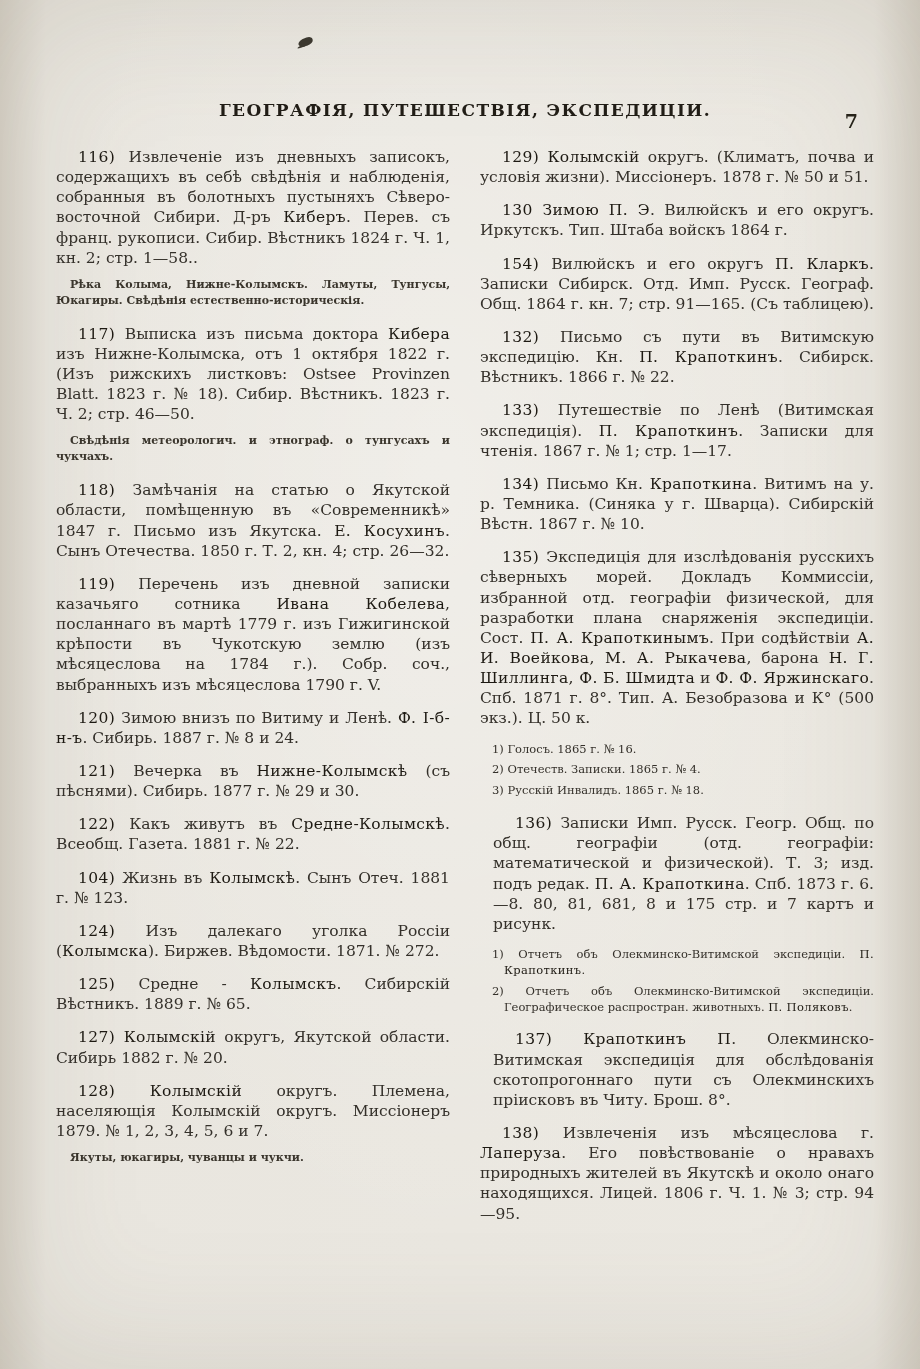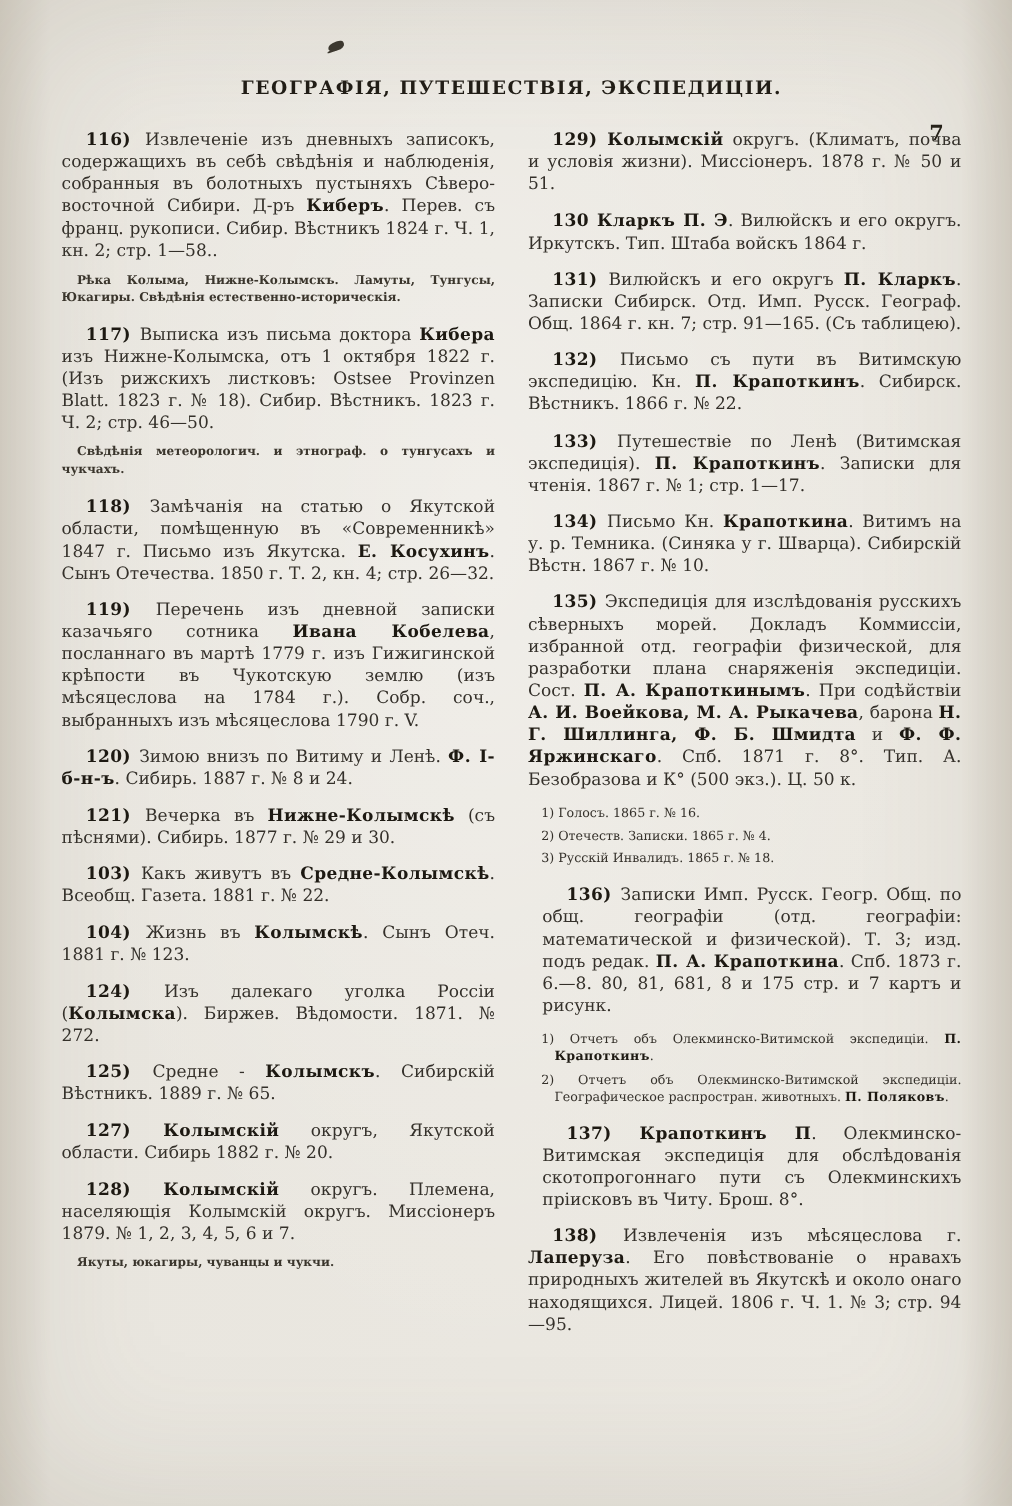--- a/index.html
+++ b/index.html
@@ -35,21 +35,21 @@
   .page-number {
     position: absolute;
     top: 110px;
     right: 62px;
     font-size: 19px;
     font-weight: bold;
     color: #262219;
   }
   .title {
     margin: 0;
-    padding-top: 70px;
+    padding-top: 100px;
     text-align: center;
     font-size: 17px;
     font-weight: bold;
     letter-spacing: 1.4px;
     color: #211d16;
   }
   .columns { display: flex; gap: 30px; margin-top: 27px; }
   .col { width: 394px; }
   p { margin: 0; }
   .entry {
@@ -71,53 +71,53 @@
   .footnote {
     font-size: 11.5px;
     line-height: 1.38;
     margin: 0 0 5px;
     padding-left: 24px;
     text-indent: -12px;
     text-align: justify;
   }
   .entry + .footnote { margin-top: 2px; }
   .footnote + .entry { margin-top: 14px; margin-left: 13px; }
-  .b { font-weight: bold; letter-spacing: 0.35px; color: #1d1912; }
+  .b { font-weight: normal; letter-spacing: 0.35px; color: #1d1912; }
 </style>
 </head>
 <body>
 
 <div class="paper"></div>
 <div class="ink-mark"></div>
 
 <div class="sheet">
   <div class="page-number">7</div>
   <h1 class="title">ГЕОГРАФІЯ, ПУТЕШЕСТВІЯ, ЭКСПЕДИЦІИ.</h1>
   <div class="columns">
     <div class="col">
         <p class="entry"><span class="b">116) </span><span class="r">Извлеченіе изъ дневныхъ записокъ, содержащихъ въ себѣ свѣдѣнія и наблюденія, собранныя въ болотныхъ пустыняхъ Сѣверо-восточной Сибири. Д-ръ </span><span class="b">Киберъ</span><span class="r">. Перев. съ франц. рукописи. Сибир. Вѣстникъ 1824 г. Ч. 1, кн. 2; стр. 1—58..</span></p>
         <p class="note"><span class="r">Рѣка Колыма, Нижне-Колымскъ. Ламуты, Тунгусы, Юкагиры. Свѣдѣнія естественно-историческія.</span></p>
         <p class="entry"><span class="b">117) </span><span class="r">Выписка изъ письма доктора </span><span class="b">Кибера</span><span class="r"> изъ Нижне-Колымска, отъ 1 октября 1822 г. (Изъ рижскихъ листковъ: Ostsee Provinzen Blatt. 1823 г. № 18). Сибир. Вѣстникъ. 1823 г. Ч. 2; стр. 46—50.</span></p>
         <p class="note"><span class="r">Свѣдѣнія метеорологич. и этнограф. о тунгусахъ и чукчахъ.</span></p>
         <p class="entry"><span class="b">118) </span><span class="r">Замѣчанія на статью о Якутской области, помѣщенную въ «Современникѣ» 1847 г. Письмо изъ Якутска. </span><span class="b">Е. Косухинъ</span><span class="r">. Сынъ Отечества. 1850 г. Т. 2, кн. 4; стр. 26—32.</span></p>
         <p class="entry"><span class="b">119) </span><span class="r">Перечень изъ дневной записки казачьяго сотника </span><span class="b">Ивана Кобелева</span><span class="r">, посланнаго въ мартѣ 1779 г. изъ Гижигинской крѣпости въ Чукотскую землю (изъ мѣсяцеслова на 1784 г.). Собр. соч., выбранныхъ изъ мѣсяцеслова 1790 г. V.</span></p>
         <p class="entry"><span class="b">120) </span><span class="r">Зимою внизъ по Витиму и Ленѣ. </span><span class="b">Ф. І-б-н-ъ</span><span class="r">. Сибирь. 1887 г. № 8 и 24.</span></p>
         <p class="entry"><span class="b">121) </span><span class="r">Вечерка въ </span><span class="b">Нижне-Колымскѣ</span><span class="r"> (съ пѣснями). Сибирь. 1877 г. № 29 и 30.</span></p>
-        <p class="entry"><span class="b">103) </span><span class="r">Какъ живутъ въ </span><span class="b">Средне-Колымскѣ</span><span class="r">. Всеобщ. Газета. 1881 г. № 22.</span></p>
+        <p class="entry"><span class="b">122) </span><span class="r">Какъ живутъ въ </span><span class="b">Средне-Колымскѣ</span><span class="r">. Всеобщ. Газета. 1881 г. № 22.</span></p>
         <p class="entry"><span class="b">104) </span><span class="r">Жизнь въ </span><span class="b">Колымскѣ</span><span class="r">. Сынъ Отеч. 1881 г. № 123.</span></p>
         <p class="entry"><span class="b">124) </span><span class="r">Изъ далекаго уголка Россіи (</span><span class="b">Колымска</span><span class="r">). Биржев. Вѣдомости. 1871. № 272.</span></p>
         <p class="entry"><span class="b">125) </span><span class="r">Средне - </span><span class="b">Колымскъ</span><span class="r">. Сибирскій Вѣстникъ. 1889 г. № 65.</span></p>
         <p class="entry"><span class="b">127) </span><span class="b">Колымскій</span><span class="r"> округъ, Якутской области. Сибирь 1882 г. № 20.</span></p>
         <p class="entry"><span class="b">128) </span><span class="b">Колымскій</span><span class="r"> округъ. Племена, населяющія Колымскій округъ. Миссіонеръ 1879. № 1, 2, 3, 4, 5, 6 и 7.</span></p>
         <p class="note"><span class="r">Якуты, юкагиры, чуванцы и чукчи.</span></p>
       </div>
     <div class="col">
         <p class="entry"><span class="b">129) </span><span class="b">Колымскій</span><span class="r"> округъ. (Климатъ, почва и условія жизни). Миссіонеръ. 1878 г. № 50 и 51.</span></p>
-        <p class="entry"><span class="b">130 </span><span class="b">Кларкъ П. Э</span><span class="r">. Вилюйскъ и его округъ. Иркутскъ. Тип. Штаба войскъ 1864 г.</span></p>
-        <p class="entry"><span class="b">131) </span><span class="r">Вилюйскъ и его округъ </span><span class="b">П. Кларкъ</span><span class="r">. Записки Сибирск. Отд. Имп. Русск. Географ. Общ. 1864 г. кн. 7; стр. 91—165. (Съ таблицею).</span></p>
+        <p class="entry"><span class="b">130 </span><span class="b">Зимою П. Э</span><span class="r">. Вилюйскъ и его округъ. Иркутскъ. Тип. Штаба войскъ 1864 г.</span></p>
+        <p class="entry"><span class="b">154) </span><span class="r">Вилюйскъ и его округъ </span><span class="b">П. Кларкъ</span><span class="r">. Записки Сибирск. Отд. Имп. Русск. Географ. Общ. 1864 г. кн. 7; стр. 91—165. (Съ таблицею).</span></p>
         <p class="entry"><span class="b">132) </span><span class="r">Письмо съ пути въ Витимскую экспедицію. Кн. </span><span class="b">П. Крапоткинъ</span><span class="r">. Сибирск. Вѣстникъ. 1866 г. № 22.</span></p>
         <p class="entry"><span class="b">133) </span><span class="r">Путешествіе по Ленѣ (Витимская экспедиція). </span><span class="b">П. Крапоткинъ</span><span class="r">. Записки для чтенія. 1867 г. № 1; стр. 1—17.</span></p>
         <p class="entry"><span class="b">134) </span><span class="r">Письмо Кн. </span><span class="b">Крапоткина</span><span class="r">. Витимъ на у. р. Темника. (Синяка у г. Шварца). Сибирскій Вѣстн. 1867 г. № 10.</span></p>
         <p class="entry"><span class="b">135) </span><span class="r">Экспедиція для изслѣдованія русскихъ сѣверныхъ морей. Докладъ Коммиссіи, избранной отд. географіи физической, для разработки плана снаряженія экспедиціи. Сост. </span><span class="b">П. А. Крапоткинымъ</span><span class="r">. При содѣйствіи </span><span class="b">А. И. Воейкова, М. А. Рыкачева</span><span class="r">, барона </span><span class="b">Н. Г. Шиллинга, Ф. Б. Шмидта</span><span class="r"> и </span><span class="b">Ф. Ф. Яржинскаго</span><span class="r">. Спб. 1871 г. 8°. Тип. А. Безобразова и К° (500 экз.). Ц. 50 к.</span></p>
         <p class="footnote"><span class="r">1) Голосъ. 1865 г. № 16.</span></p>
         <p class="footnote"><span class="r">2) Отечеств. Записки. 1865 г. № 4.</span></p>
         <p class="footnote"><span class="r">3) Русскій Инвалидъ. 1865 г. № 18.</span></p>
         <p class="entry"><span class="b">136) </span><span class="r">Записки Имп. Русск. Геогр. Общ. по общ. географіи (отд. географіи: математической и физической). Т. 3; изд. подъ редак. </span><span class="b">П. А. Крапоткина</span><span class="r">. Спб. 1873 г. 6.—8. 80, 81, 681, 8 и 175 стр. и 7 картъ и рисунк.</span></p>
         <p class="footnote"><span class="r">1) Отчетъ объ Олекминско-Витимской экспедиціи. </span><span class="b">П. Крапоткинъ</span><span class="r">.</span></p>
         <p class="footnote"><span class="r">2) Отчетъ объ Олекминско-Витимской экспедиціи. Географическое распростран. животныхъ. </span><span class="b">П. Поляковъ</span><span class="r">.</span></p>

